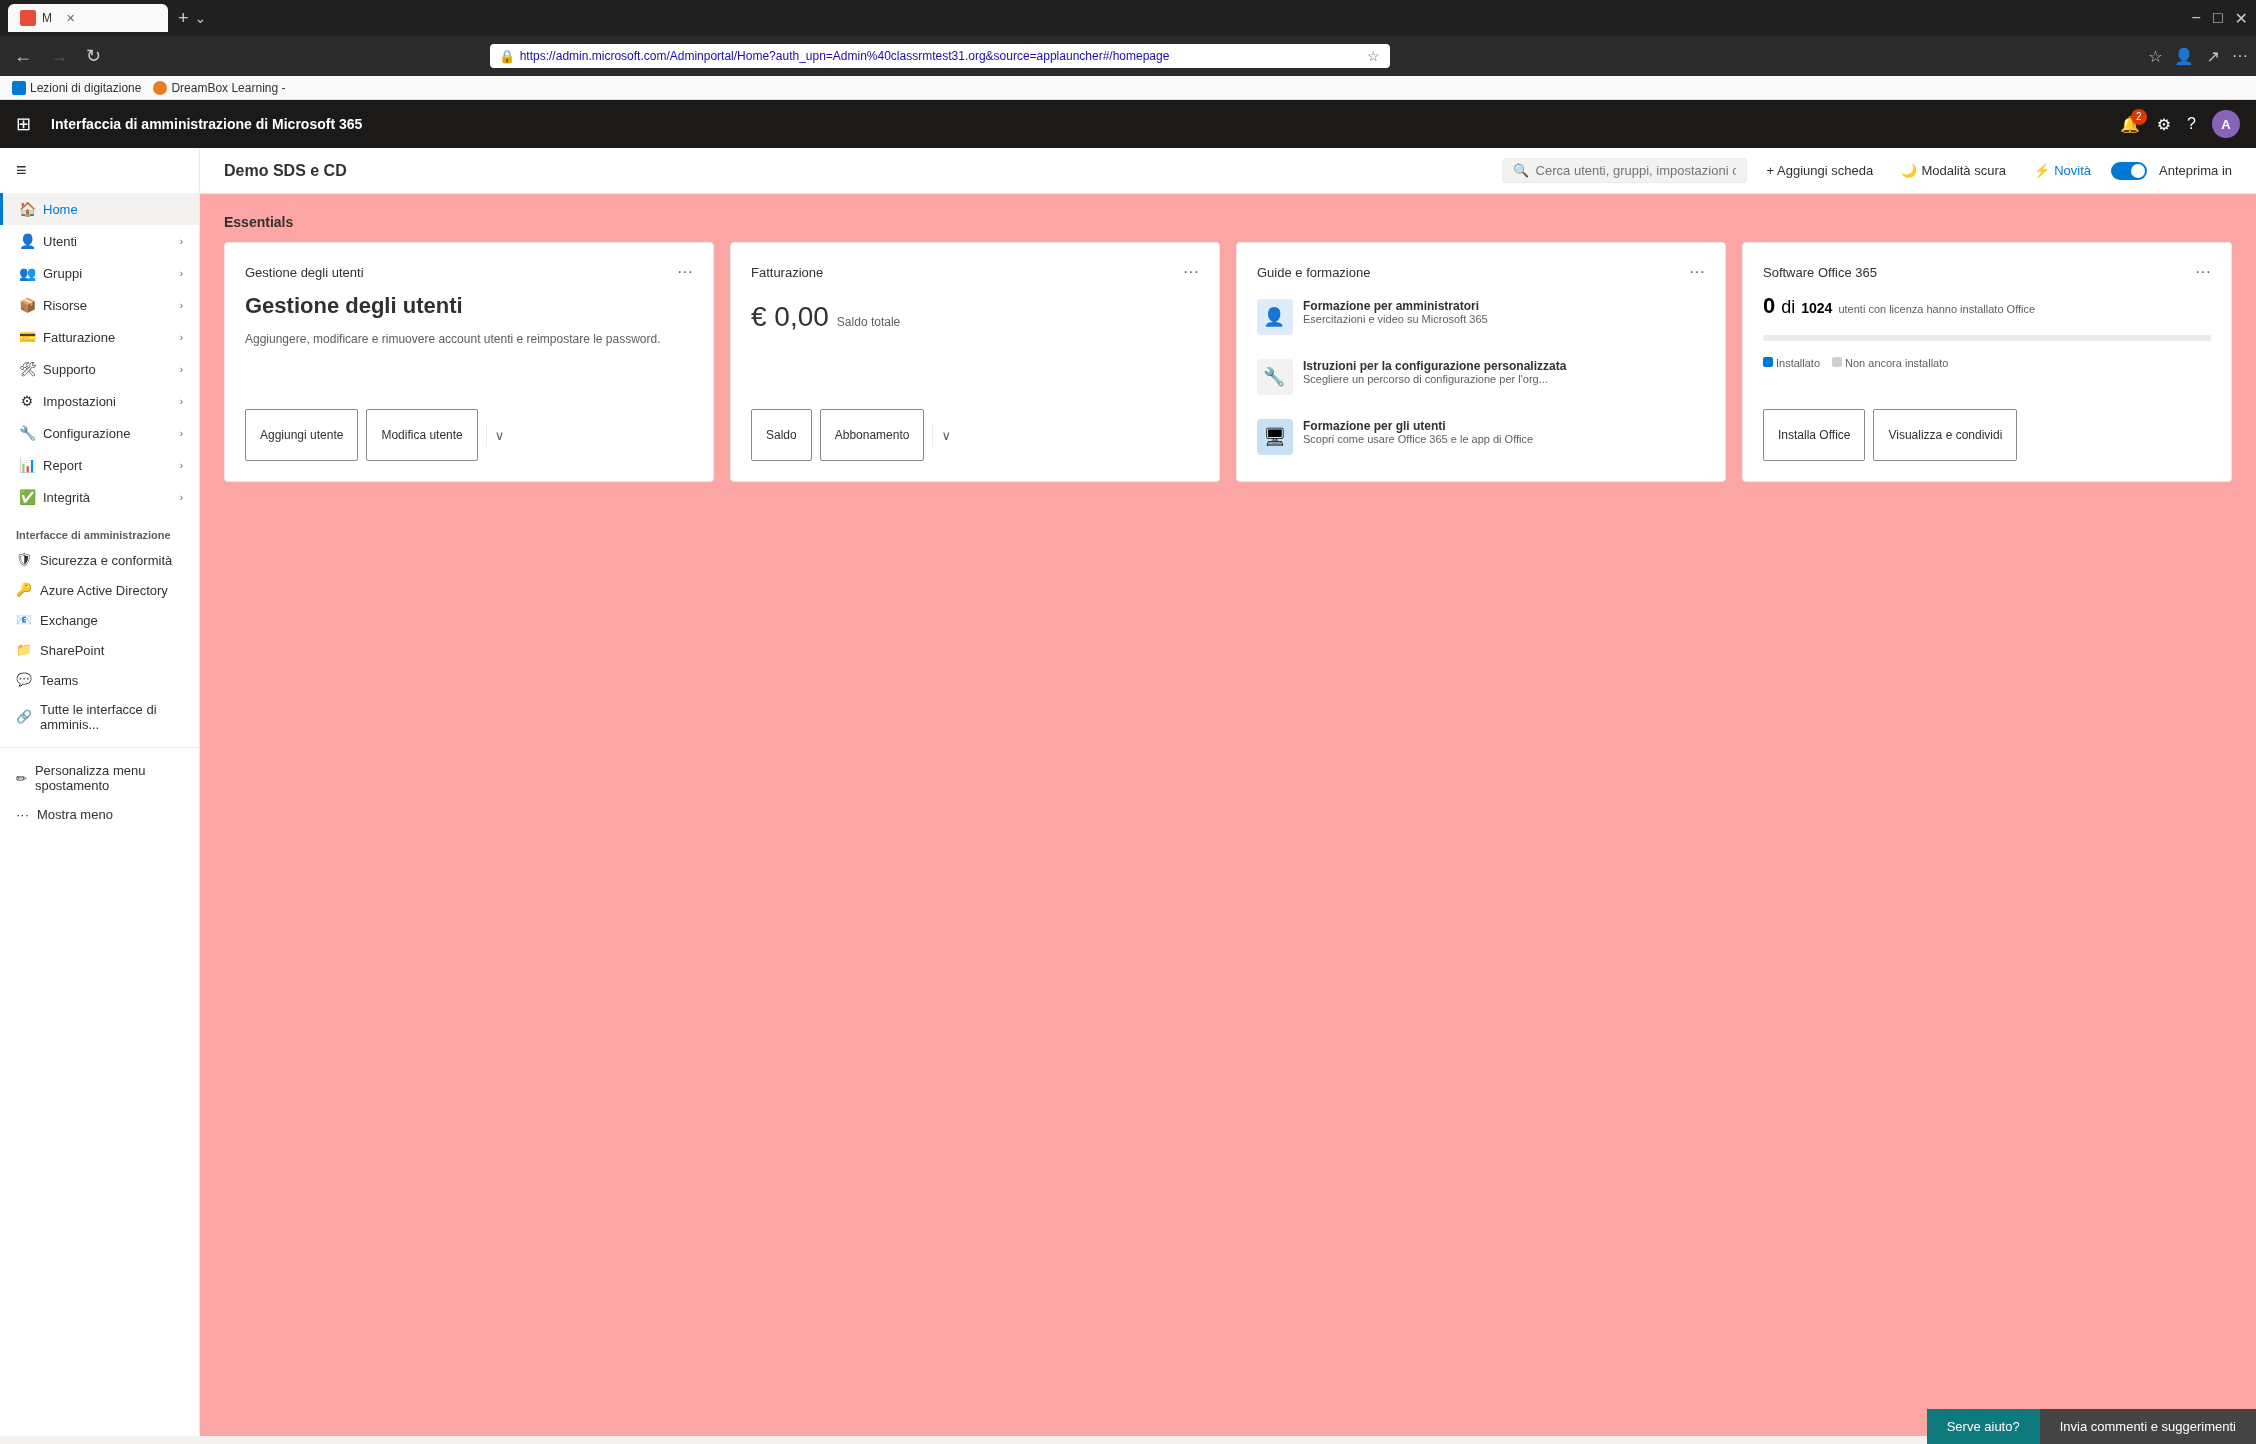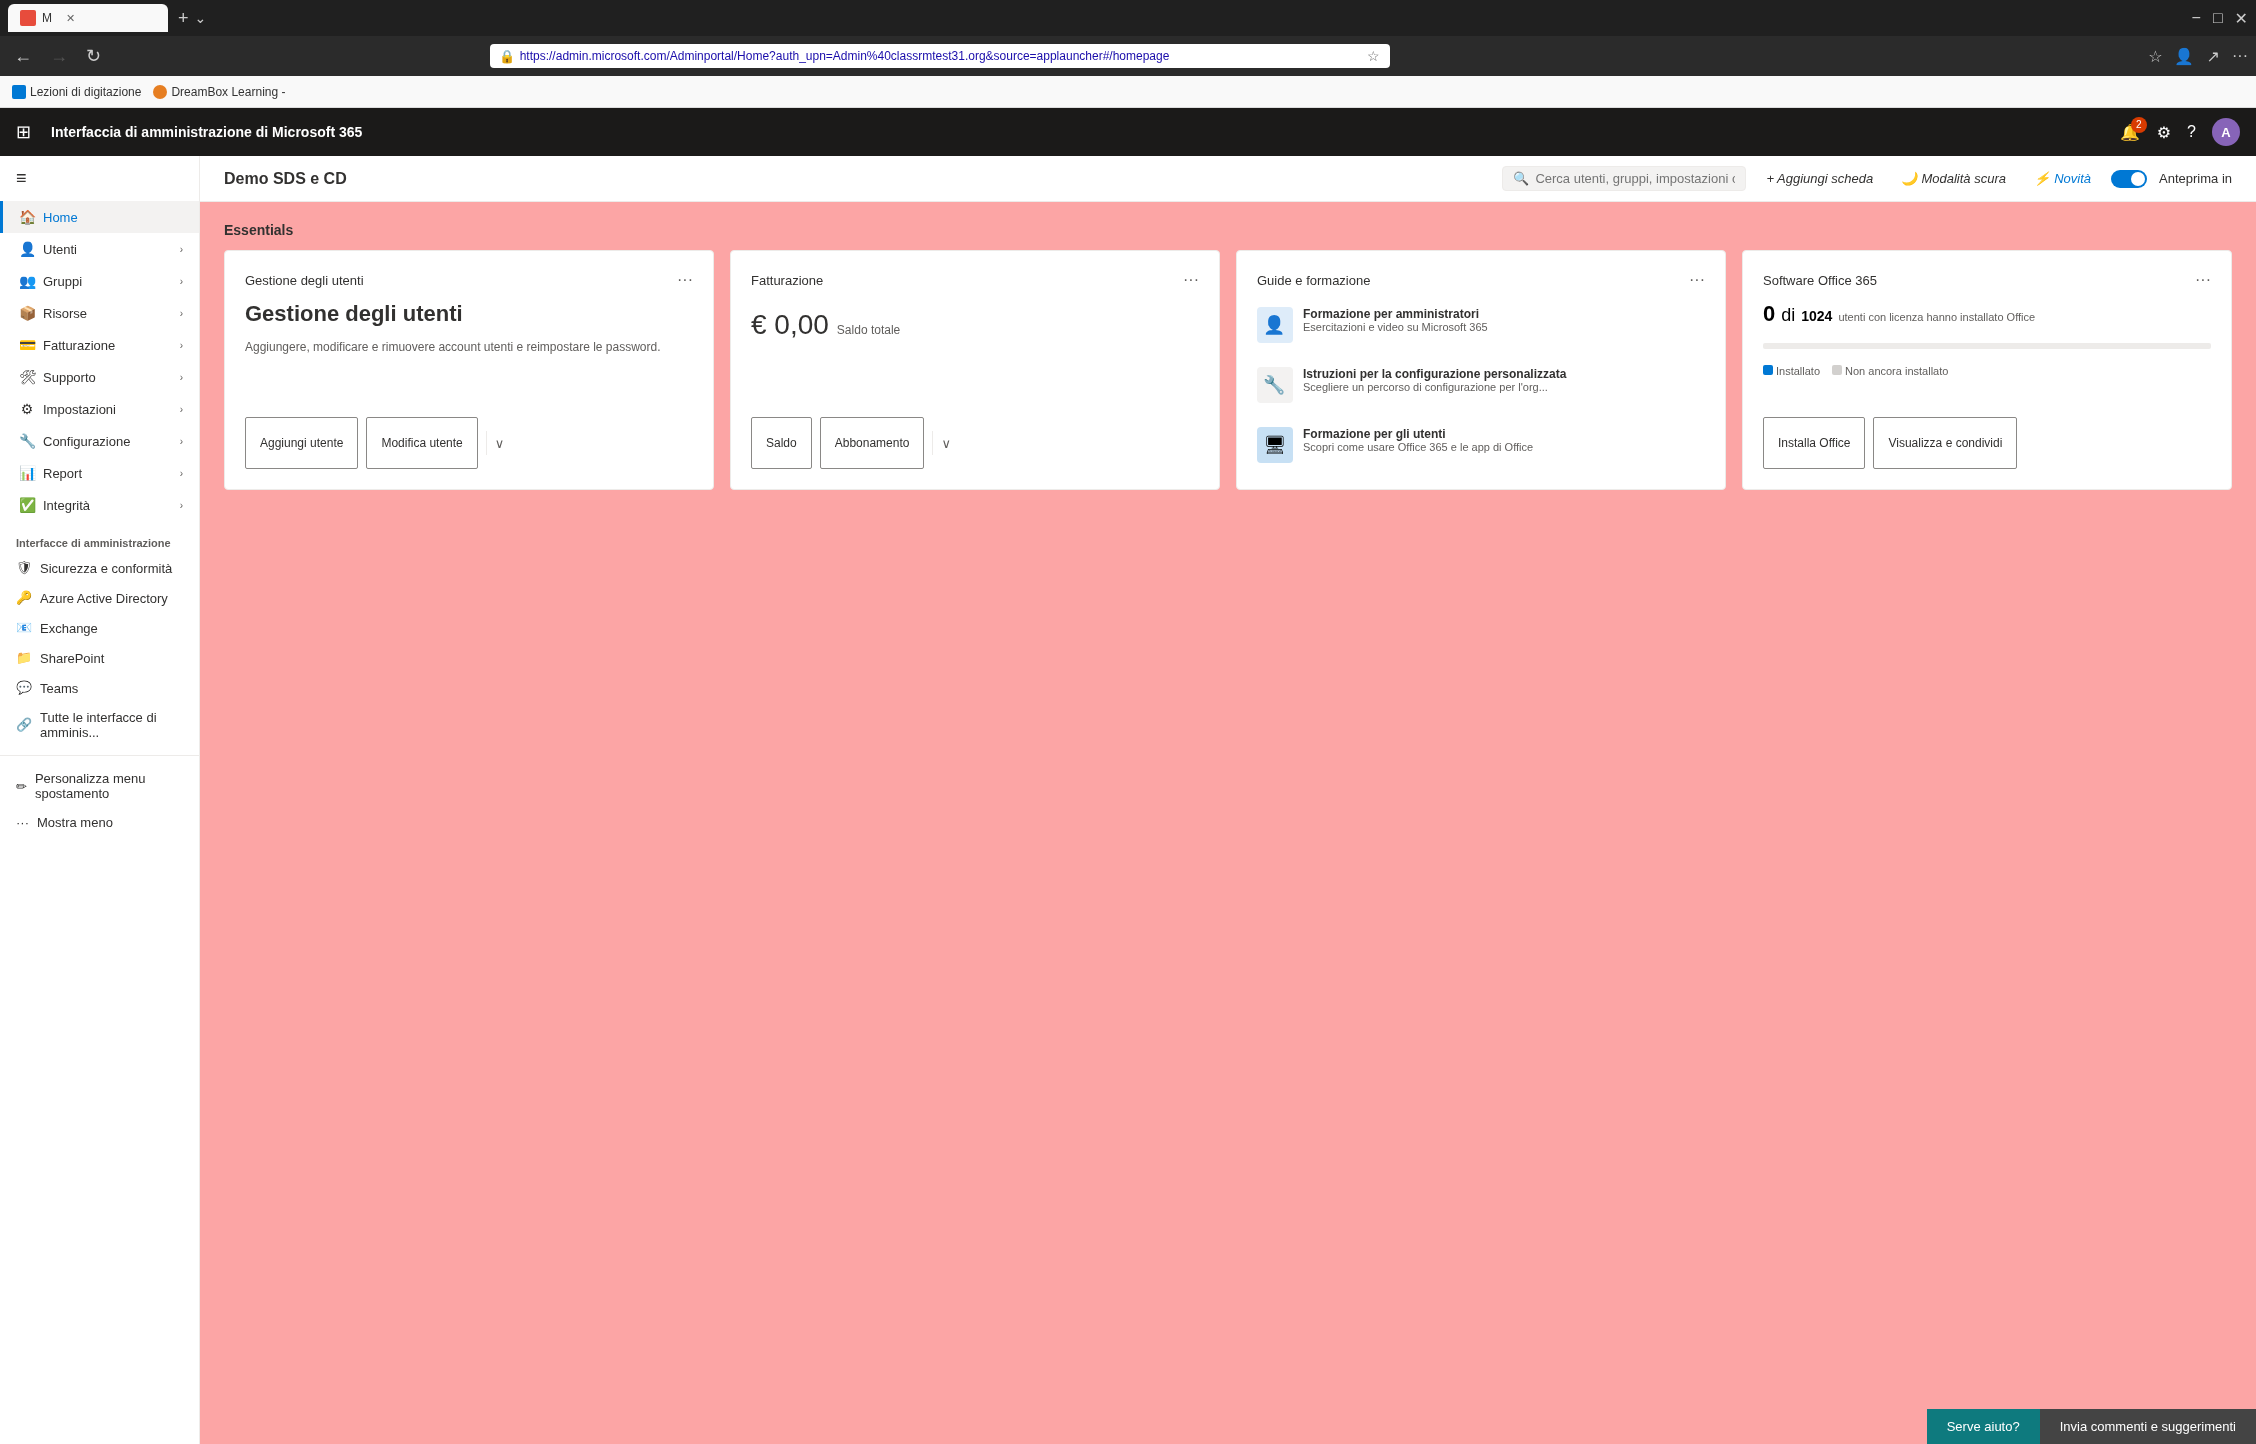--- a/index.html
+++ b/index.html
@@ -9,21 +9,21 @@
     .browser-chrome { background: #202020; height: 36px; display: flex; align-items: center; padding: 0 8px; gap: 6px; }
     .browser-tab { background: #f9f9f9; border-radius: 6px 6px 0 0; padding: 4px 12px; font-size: 12px; display: flex; align-items: center; gap: 6px; height: 28px; min-width: 160px; }
 
     
     .address-bar-row { background: #2b2b2b; height: 40px; display: flex; align-items: center; padding: 0 8px; gap: 6px; }
     .address-bar { flex: 1; background: #fff; border-radius: 4px; padding: 4px 10px; font-size: 12px; color: #333; display: flex; align-items: center; gap: 4px; max-width: 900px; margin: 0 auto; }
     .address-url { flex: 1; color: #1a0dab; font-size: 12px; white-space: nowrap; overflow: hidden; text-overflow: ellipsis; }
     .addr-icons { display: flex; gap: 8px; color: #666; font-size: 14px; }
 
     
-    .bookmarks-bar { background: #f9f9f9; border-bottom: 1px solid #ddd; height: 32px; display: flex; align-items: center; padding: 0 12px; gap: 12px; }
+    .bookmarks-bar { background: #f9f9f9; border-bottom: 1px solid #ddd; height: 24px; display: flex; align-items: center; padding: 0 12px; gap: 12px; }
     .bookmark-item { font-size: 12px; color: #333; cursor: pointer; display: flex; align-items: center; gap: 4px; }
     .bookmark-item .bm-icon { width: 14px; height: 14px; border-radius: 2px; }
     .bm-blue { background: #0078d4; }
     .bm-orange { background: #e67e22; }
 
     
     .app-topbar { background: #1b1a19; height: 48px; display: flex; align-items: center; padding: 0 16px; gap: 12px; }
     .app-waffle { color: #fff; font-size: 18px; cursor: pointer; margin-right: 8px; }
     .app-title { color: #fff; font-size: 14px; font-weight: 600; }
     .app-topbar-right { margin-left: auto; display: flex; align-items: center; gap: 16px; color: #fff; }
@@ -46,21 +46,21 @@
     .sidebar-admin-item { display: flex; align-items: center; gap: 8px; padding: 7px 16px; cursor: pointer; color: #323130; font-size: 13px; }
     .sidebar-admin-item .admin-icon { width: 16px; height: 16px; font-size: 13px; text-align: center; }
 
     
     .main-content { flex: 1; overflow-y: auto; background: #fca5a5; }
     .main-header { background: #fff; border-bottom: 1px solid #edebe9; padding: 10px 24px; display: flex; align-items: center; gap: 16px; }
     .main-header-title { font-size: 16px; font-weight: 600; color: #323130; flex: 1; }
     .main-header-actions { display: flex; align-items: center; gap: 12px; }
     .search-box { display: flex; align-items: center; background: #f3f2f1; border: 1px solid #edebe9; border-radius: 4px; padding: 4px 10px; gap: 6px; min-width: 220px; }
     .search-box input { border: none; background: transparent; font-size: 13px; outline: none; width: 100%; }
-    .header-btn { display: flex; align-items: center; gap: 4px; font-size: 13px; color: #323130; cursor: pointer; padding: 4px 8px; background: none; border: none; font-style: italic; }
+    .header-btn { display: flex; align-items: center; gap: 4px; font-size: 13px; color: #323130; cursor: pointer; padding: 4px 8px; background: none; border: none; }
     .novita-btn { color: #0078d4; font-size: 13px; display: flex; align-items: center; gap: 4px; }
     .toggle-switch { width: 36px; height: 18px; background: #0078d4; border-radius: 9px; position: relative; cursor: pointer; }
     .toggle-switch::after { content: ''; width: 14px; height: 14px; background: #fff; border-radius: 50%; position: absolute; top: 2px; right: 2px; }
     .anteprima-btn { font-size: 13px; color: #323130; cursor: pointer; }
 
     
     .cards-area { padding: 20px 24px; }
     .essentials-title { font-size: 14px; font-weight: 600; color: #323130; margin-bottom: 12px; }
     .cards-grid { display: grid; grid-template-columns: repeat(4, 1fr); gap: 16px; }
     .card { background: #fff; border: 1px solid #edebe9; border-radius: 4px; padding: 20px; display: flex; flex-direction: column; gap: 12px; position: relative; }

